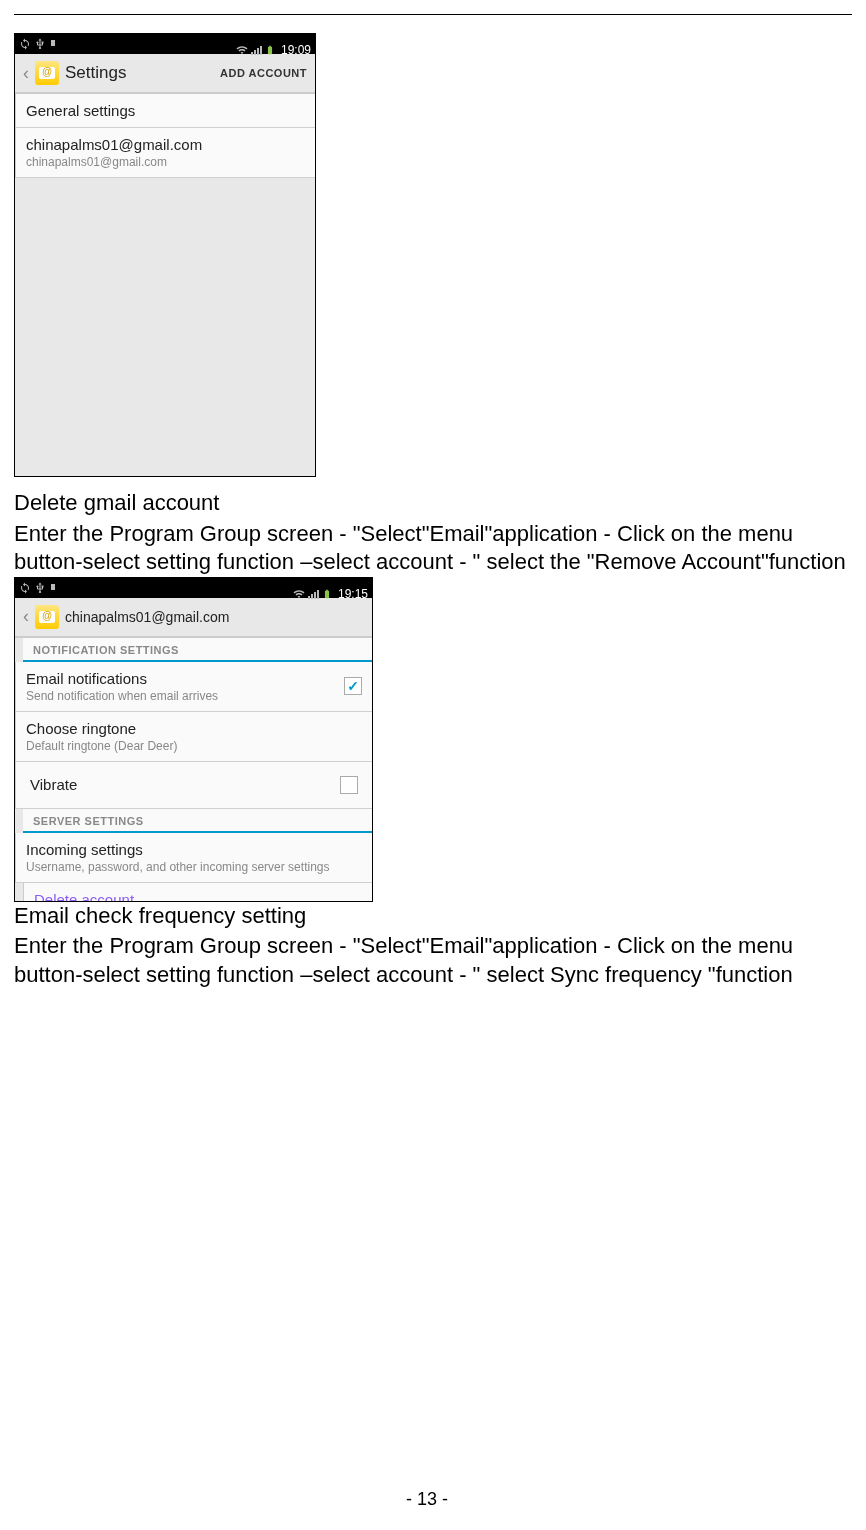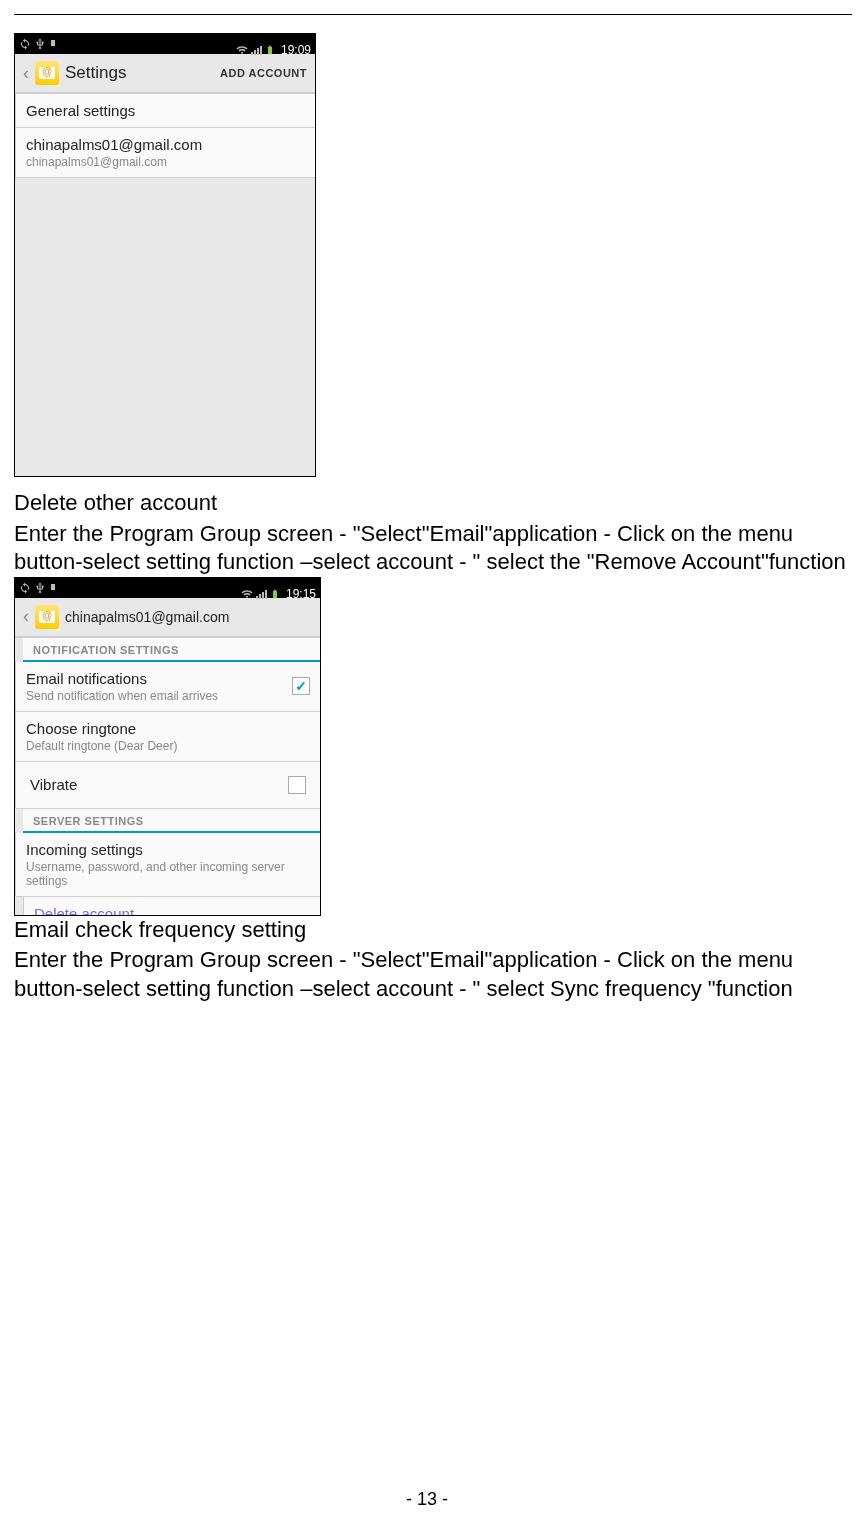--- a/index.html
+++ b/index.html
@@ -123,21 +123,21 @@
     .body-text {
       font-size: 22px;
       color: #000;
       line-height: 1.3;
       margin: 0;
     }
     .body-para { margin-bottom: 2px; }
     .gap-small { height: 7px; }
 
     .phone-screenshot-2 {
-      width: 307px;
+      width: 359px;
       border: 1px solid #000;
       background: #e8e8e8;
     }
     .header-title-2 { font-size: 14px; color: #222; }
 
     .page-number {
       position: absolute;
       bottom: 20px;
       left: 0;
       right: 12px;
@@ -210,21 +210,21 @@
     </div>
     <div class="list-item">
       <div class="list-item-title">chinapalms01@gmail.com</div>
       <div class="list-item-sub">chinapalms01@gmail.com</div>
     </div>
     <div class="empty-space"></div>
   </div>
 </div>
 
 <div class="gap-small"></div>
-<div class="body-text body-para">Delete other account</div>
+<div class="body-text body-para">Delete gmail account</div>
 <div class="body-text">Enter the Program Group screen - "Select"Email"application - Click on the menu button-select setting function –select account - " select the "Remove Account"function</div>
 
 <div class="phone-screenshot-2">
   <div class="status-bar">
     <div class="status-left">
       <svg class="status-icon" viewBox="0 0 24 24">
           <path d="M12 4V1L8 5l4 4V6c3.3 0 6 2.7 6 6 0 1-.3 2-.7 2.8l1.5 1.5c.8-1.3 1.2-2.7 1.2-4.3 0-4.4-3.6-8-8-8zm0 14c-3.3 0-6-2.7-6-6 0-1 .3-2 .7-2.8L5.2 7.7C4.4 9 4 10.4 4 12c0 4.4 3.6 8 8 8v3l4-4-4-4v3z"></path>
         </svg>
       <svg class="status-icon" viewBox="0 0 24 24">
           <path d="M15 7v4h1v2h-3V5h2l-3-4-3 4h2v8H8v-2.07c.7-.37 1.2-1.1 1.2-1.93 0-1.21-.99-2.2-2.2-2.2S4.8 7.79 4.8 9c0 .83.5 1.56 1.2 1.93V13c0 1.11.89 2 2 2h3v3.05c-.71.37-1.2 1.1-1.2 1.95 0 1.22.99 2.2 2.2 2.2s2.2-.98 2.2-2.2c0-.85-.49-1.58-1.2-1.95V15h3c1.11 0 2-.89 2-2v-2h1V7h-4z"></path>

